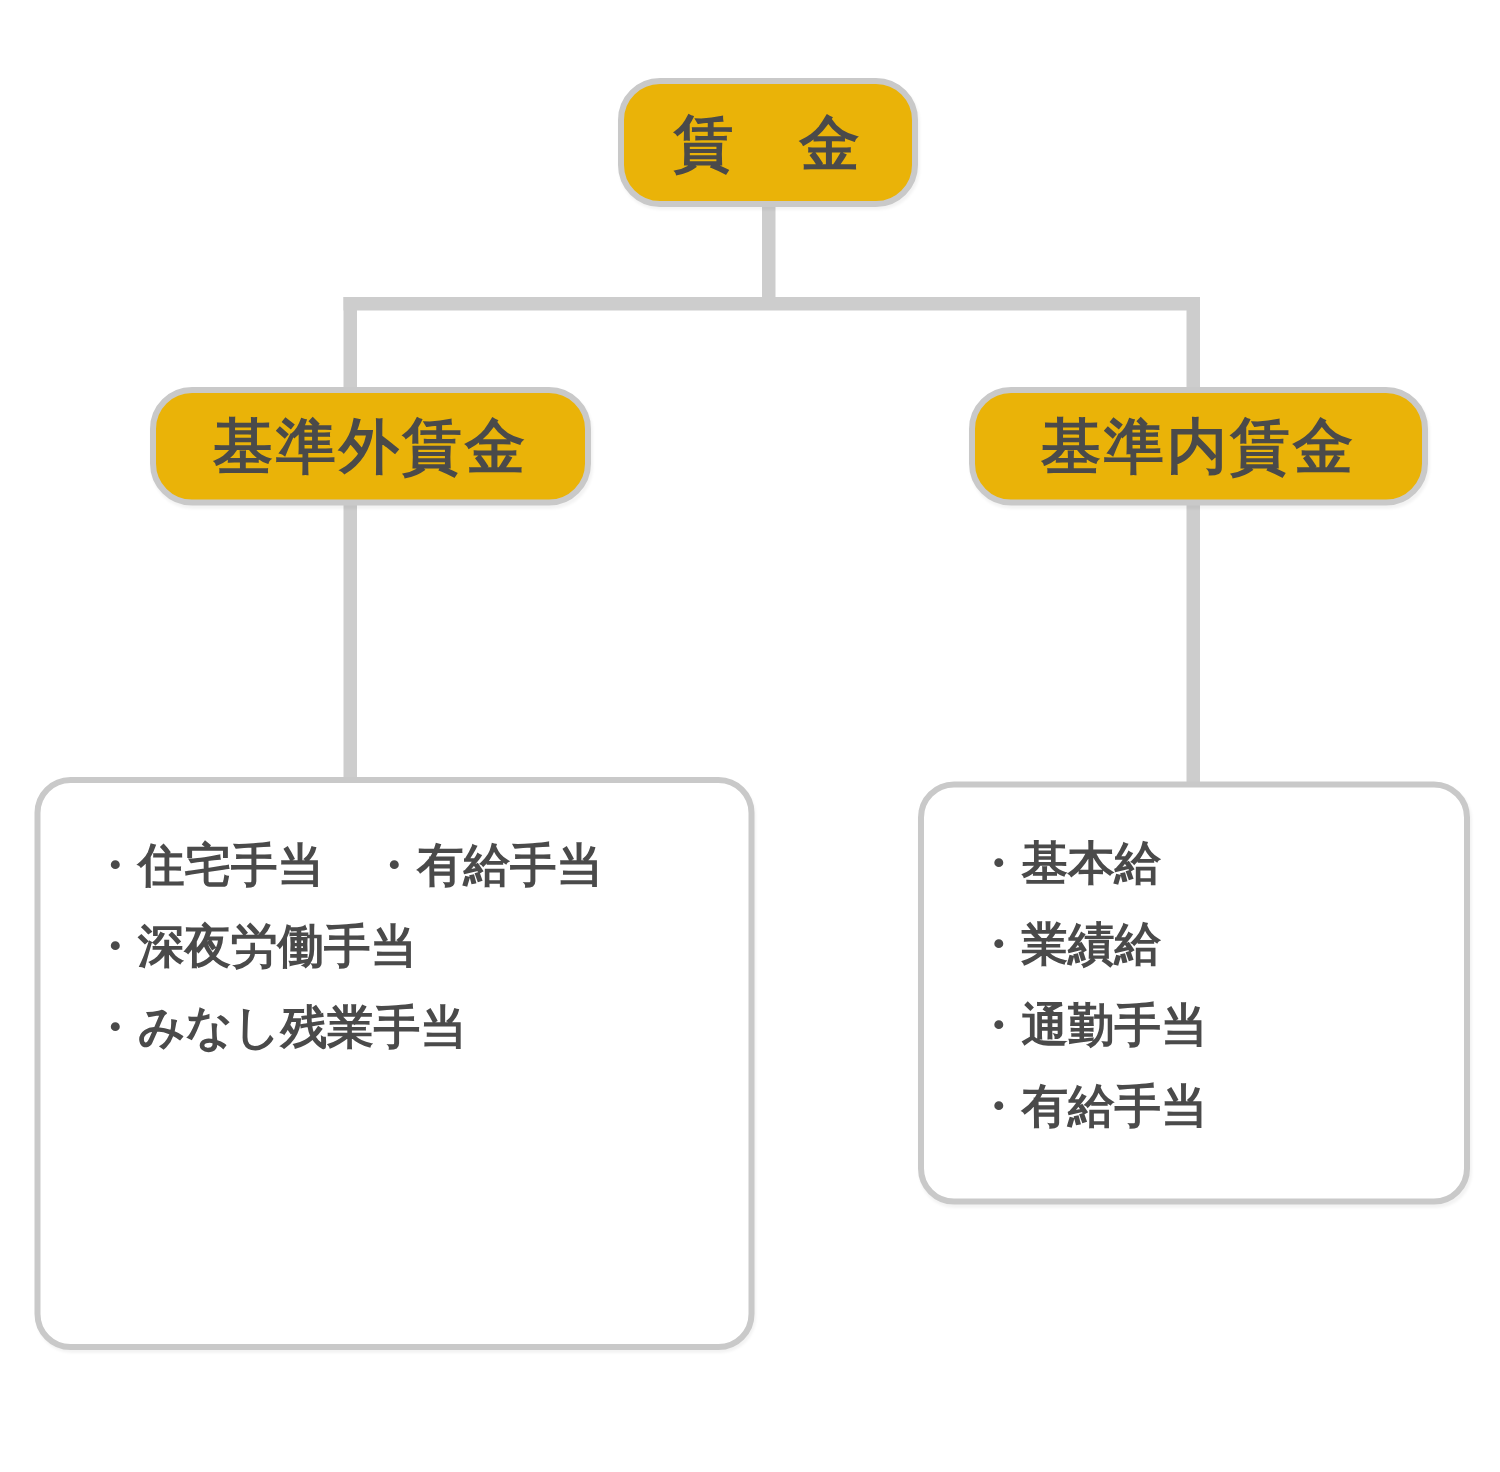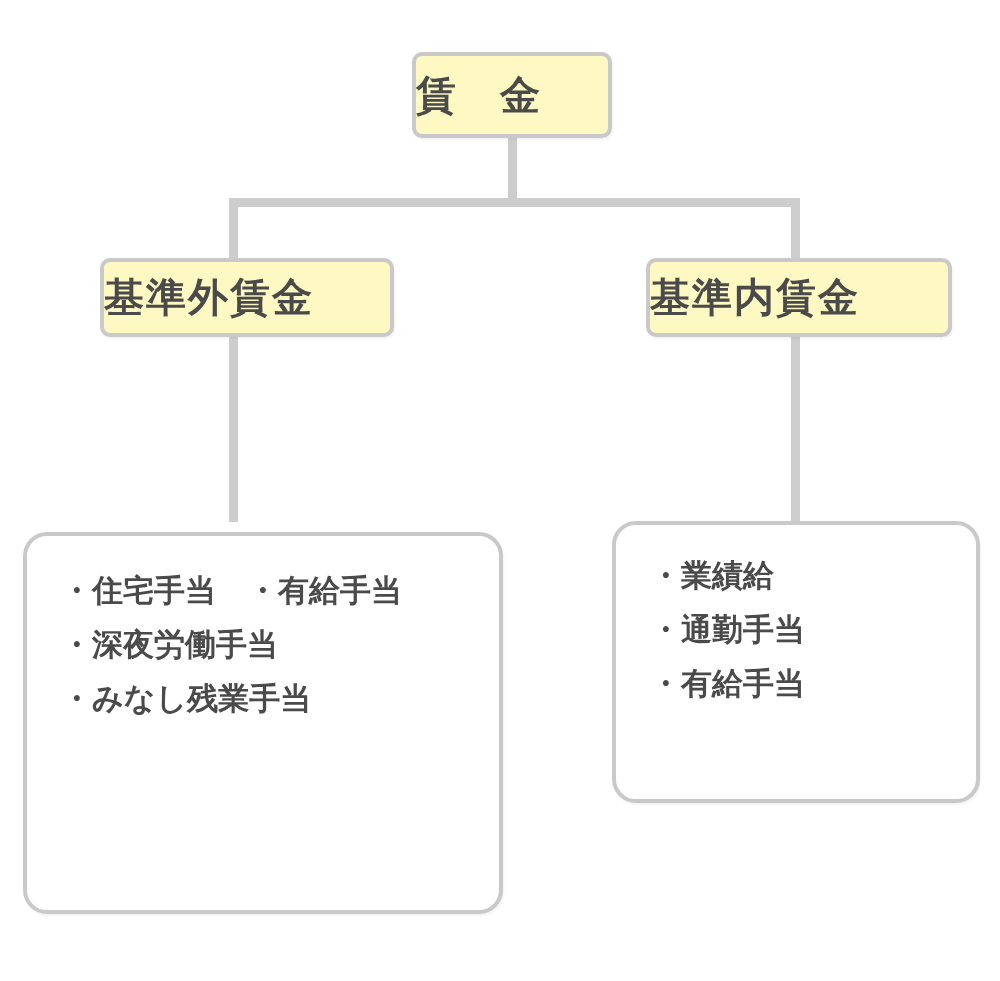--- a/index.html
+++ b/index.html
@@ -17,27 +17,27 @@
     color: #4a4a4a;
   }
   
   .conn {
     position: absolute;
     background: #cdcdcd;
   }
   
   .node {
     position: absolute;
-    background: #fef9c3;
+    background: #eab308;
     border: 4px solid #c9c9c9;
-    border-radius: 10px;
+    border-radius: 28px;
     box-sizing: border-box;
     display: flex;
     align-items: center;
-    justify-content: flex-start;
+    justify-content: center;
     box-shadow: 1px 2px 2px rgba(0,0,0,0.05);
   }
   .node .label {
     font-weight: bold;
     font-size: 40px;
     letter-spacing: 2px;
     color: #4a4a4a;
     white-space: nowrap;
   }
   .node.root   { left: 412px; top: 52px;  width: 200px; height: 86px; }
@@ -45,21 +45,21 @@
   .node.branch-right { left: 646px; top: 258px; width: 306px; height: 79px; }
 
   .leaf {
     position: absolute;
     background: #ffffff;
     border: 4px solid #c9c9c9;
     border-radius: 24px;
     box-sizing: border-box;
     box-shadow: 1px 2px 2px rgba(0,0,0,0.05);
   }
-  .leaf.leaf-left  { left: 23px;  top: 532px; width: 480px; height: 382px; padding: 28px 20px 0 34px; }
+  .leaf.leaf-left  { left: 23px;  top: 518px; width: 480px; height: 382px; padding: 28px 20px 0 34px; }
   .leaf.leaf-right { left: 612px; top: 521px; width: 368px; height: 282px; padding: 24px 20px 0 34px; }
   .leaf ul {
     list-style: none;
     margin: 0;
     padding: 0;
   }
   .leaf li {
     font-weight: bold;
     font-size: 31px;
     line-height: 54px;
@@ -101,19 +101,20 @@
   <div class="leaf leaf-left">
     <ul>
       <li>・住宅手当　・有給手当</li>
       <li>・深夜労働手当</li>
       <li>・みなし残業手当</li>
     </ul>
   </div>
 
   <div class="leaf leaf-right">
     <ul>
+      <li>・基本給</li>
       <li>・業績給</li>
       <li>・通勤手当</li>
       <li>・有給手当</li>
     </ul>
   </div>
 
 </div>
 
 </body></html>

